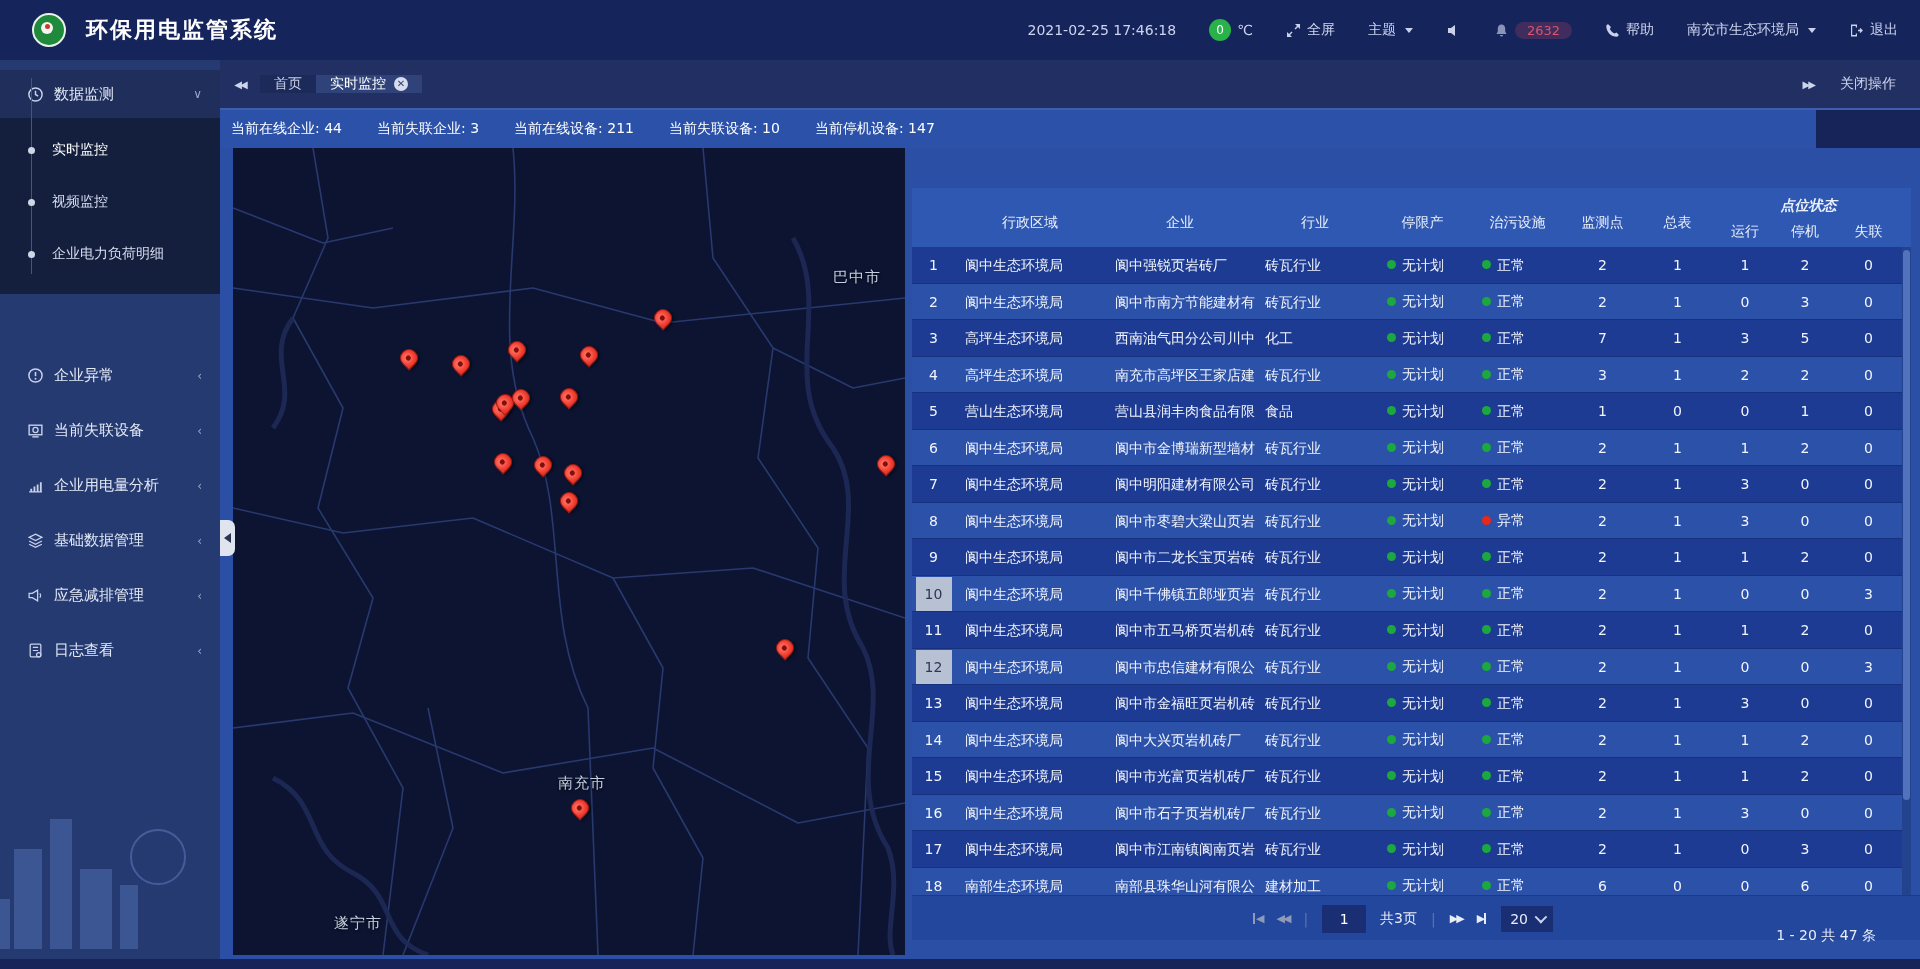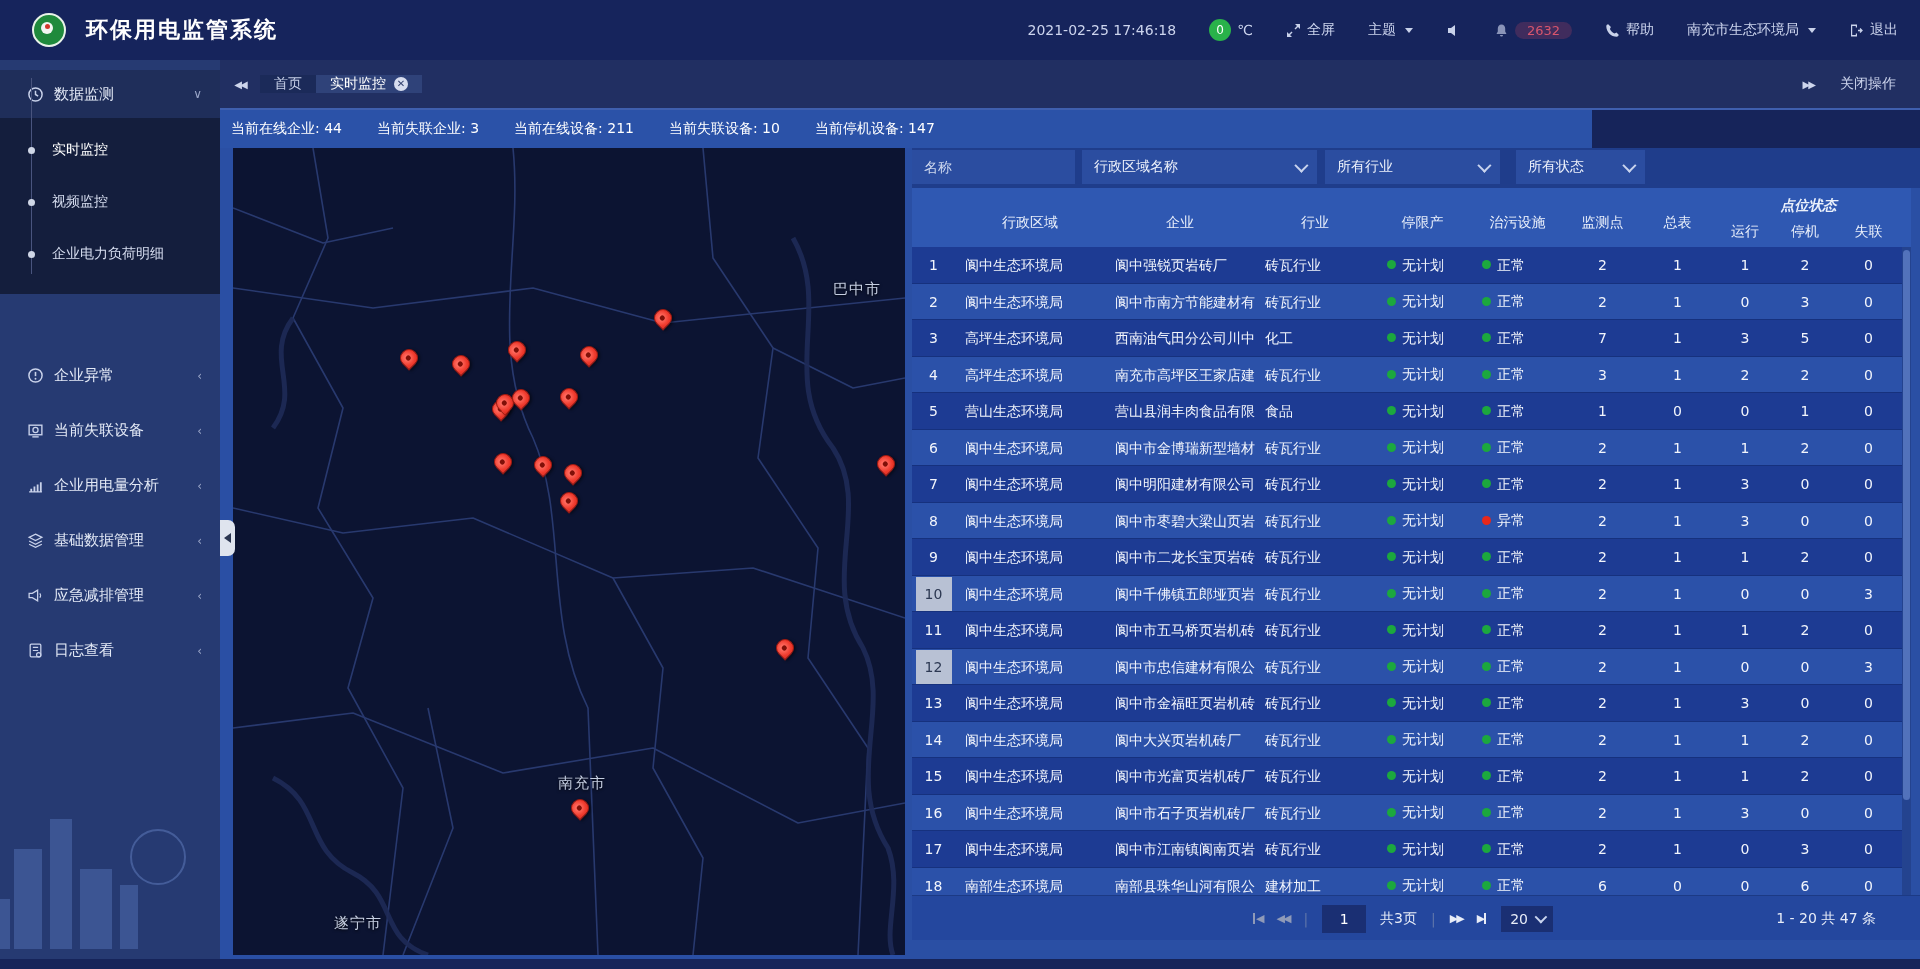--- a/index.html
+++ b/index.html
@@ -41,21 +41,21 @@
 
   
   .tabbar{left:220px;top:60px;width:1700px;height:48px;background:#212f62;display:flex;align-items:stretch;border-bottom:2px solid #3f5fae;z-index:10;}
   .tab-scroll{width:40px;display:flex;align-items:center;justify-content:center;color:#cdd5ec;font-size:10px;letter-spacing:-2px;cursor:pointer;}
   .tab{display:flex;align-items:center;padding:0 14px;font-size:14px;color:#c6cfe8;background:#1b2a59;cursor:pointer;gap:8px;}
   .tab.active{background:#2f4279;color:#fff;}
   .tab-close{width:14px;height:14px;border-radius:50%;background:#d7ddef;color:#31406e;font-size:10px;line-height:14px;text-align:center;font-weight:bold;}
   .tabbar-right{margin-left:auto;display:flex;align-items:center;gap:26px;padding-right:24px;color:#ccd4ec;font-size:14px;}
 
   
-  .statsbar{left:220px;top:110px;width:1372px;height:38px;background:#2b52a8;display:flex;align-items:center;padding-left:11px;gap:35px;font-size:14px;color:#fff;z-index:5;box-sizing:border-box;}
+  .statsbar{left:220px;top:110px;width:1596px;height:38px;background:#2b52a8;display:flex;align-items:center;padding-left:11px;gap:35px;font-size:14px;color:#fff;z-index:5;box-sizing:border-box;}
   .stat{white-space:nowrap;}
 
   .content-bg{left:220px;top:148px;width:1700px;height:811px;background:#2a4fa4;}
 
   
   .map{left:233px;top:148px;width:672px;height:807px;background:#0c1432;overflow:hidden;}
   .map svg.roads{position:absolute;left:0;top:0;}
   .city{position:absolute;transform:translate(-50%,-50%);color:#c6cfe2;font-size:15px;letter-spacing:1px;text-shadow:0 1px 3px rgba(0,0,0,.85);white-space:nowrap;}
   .pin{position:absolute;width:16px;height:16px;border-radius:50% 50% 50% 0;transform:rotate(-45deg);background:radial-gradient(circle at 42% 42%,#ff6a5e 0 18%,#ee392c 60%,#d2271b 100%);border:1px solid #9d1a10;box-shadow:1px 2px 3px rgba(0,0,0,.45);cursor:pointer;}
   .pin::after{content:"";position:absolute;left:5px;top:5px;width:4.5px;height:4.5px;border-radius:50%;background:#801008;}
@@ -97,21 +97,21 @@
   
   .pager{left:912px;top:895px;width:1008px;height:45px;background:#24479e;border-top:1px solid #1c3a85;box-sizing:border-box;font-size:14px;color:#e8edf8;}
   .pgroup{position:absolute;left:340px;top:0;height:45px;display:flex;align-items:center;gap:14px;}
   .pgi{display:inline-flex;align-items:center;font-size:11px;letter-spacing:-2px;cursor:pointer;}
   .pgi .bar{display:inline-block;width:2px;height:11px;background:currentColor;margin:0 1px;}
   .pgi.dis{color:#8f9ab8;cursor:default;}
   .pgsep{color:#5e74aa;}
   .pg-input{width:40px;height:26px;background:#1a2f73;border:0;color:#fff;text-align:center;font-size:14px;font-family:inherit;outline:none;}
   .pgsize{display:flex;align-items:center;gap:7px;background:#1a2f73;height:26px;padding:0 9px;cursor:pointer;}
   .pgsize .chevd{width:7px;height:7px;border-right:2px solid #c9d4ee;border-bottom:2px solid #c9d4ee;transform:rotate(45deg) translateY(-2px);}
-  .prange{position:absolute;right:44px;top:0;height:45px;display:flex;align-items:center;}
+  .prange{position:absolute;right:44px;top:17px;height:45px;display:flex;align-items:center;}
 
   .bottomstrip{left:0;top:959px;width:1920px;height:10px;background:#16245a;z-index:40;}
 </style>
 </head>
 <body>
 
 <div class="app">
 
   <div class="abs header">
     <div class="logo"></div>
@@ -306,21 +306,21 @@
         <path d="M0,60 L90,95 L160,80"></path>
         <path d="M540,200 L620,240 L672,230"></path>
       </g>
       <g fill="none" stroke="#1e2a57" stroke-width="5" stroke-linejoin="round" opacity="0.9">
         <path d="M560,90 C600,160 545,230 600,300 C640,360 585,430 630,500 C660,560 610,630 655,700 C670,740 650,780 660,807"></path>
         <path d="M40,630 C90,655 70,700 120,725 C165,748 145,790 195,807"></path>
         <path d="M60,170 C30,210 70,240 40,280"></path>
       </g>
     </svg>
     <div id="cities">
-        <span class="city" style="left:624px;top:141px">巴中市</span>
+        <span class="city" style="left:624px;top:129px">巴中市</span>
         <span class="city" style="left:349px;top:635px">南充市</span>
         <span class="city" style="left:125px;top:775px">遂宁市</span>
       </div>
     <div id="markers">
         <div class="pin" style="left:167px;top:201px"></div>
         <div class="pin" style="left:219px;top:207px"></div>
         <div class="pin" style="left:275px;top:193px"></div>
         <div class="pin" style="left:347px;top:198px"></div>
         <div class="pin" style="left:421px;top:161px"></div>
         <div class="pin" style="left:259px;top:252px"></div>
@@ -334,37 +334,20 @@
         <div class="pin" style="left:644px;top:307px"></div>
         <div class="pin" style="left:543px;top:491px"></div>
         <div class="pin" style="left:338px;top:651px"></div>
       </div>
   </div>
 
   <div class="abs collapse-handle">
     <span class="tri"></span>
   </div>
 
-  <div class="abs filterstrip">
-    <div class="fbox fname">
-      <input placeholder="名称" style="">
-    </div>
-    <div class="fbox fregion">
-      <span>行政区域名称</span>
-        <span class="chevd"></span>
-    </div>
-    <div class="fbox findustry">
-      <span>所有行业</span>
-        <span class="chevd"></span>
-    </div>
-    <div class="fbox fstatus">
-      <span>所有状态</span>
-        <span class="chevd"></span>
-    </div>
-  </div>
 
   <div class="abs thead">
     <div class="thead-left">
       <span></span>
       <span>行政区域</span>
       <span>企业</span>
       <span>行业</span>
       <span>停限产</span>
       <span>治污设施</span>
       <span>监测点</span>

